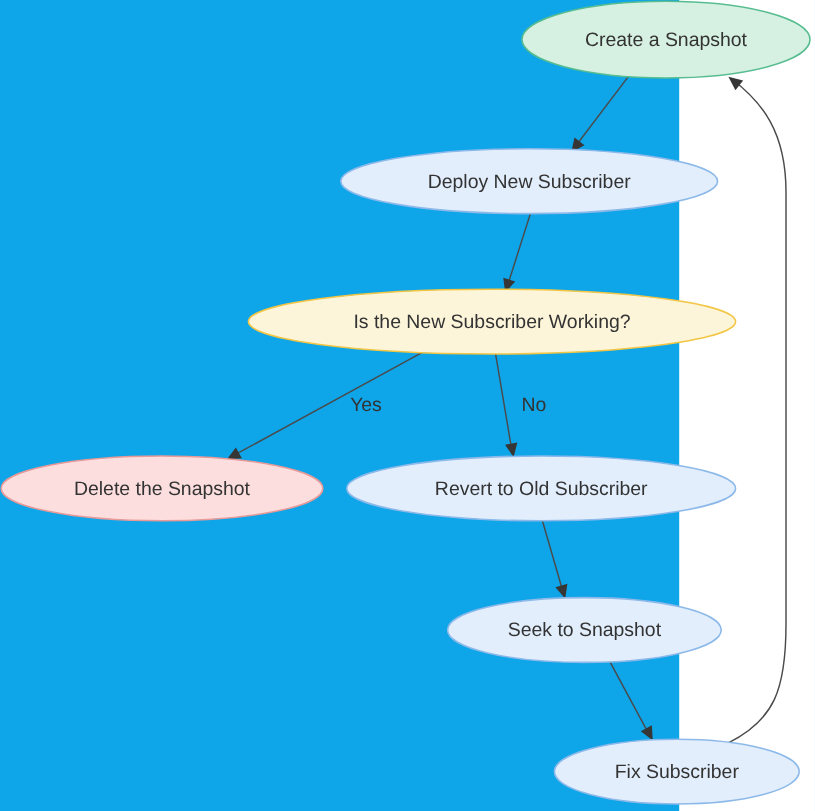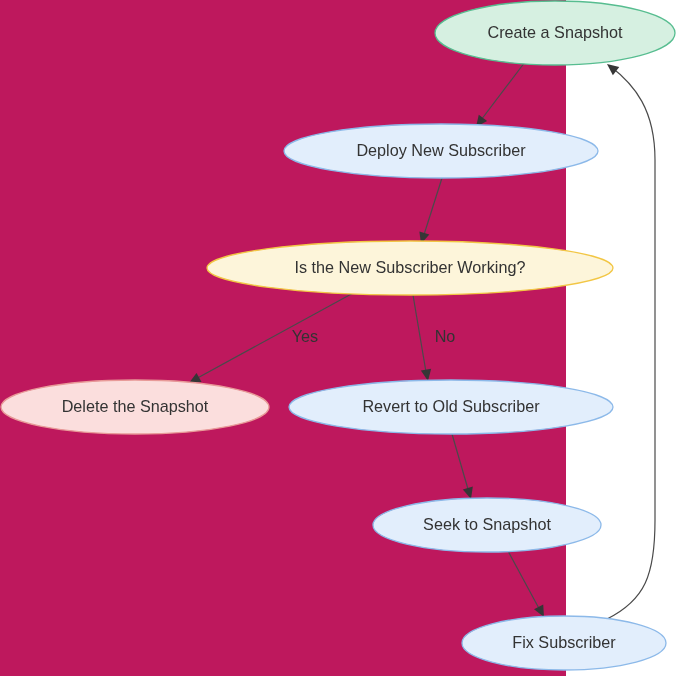--- a/index.html
+++ b/index.html
@@ -11,21 +11,21 @@
   body {
     width: 679px;
     height: 676px;
     overflow: hidden;
     font-family: "Liberation Sans", sans-serif;
   }
   #diagram-root {
     position: relative;
     width: 566px;
     height: 676px;
-    background: #be185d;
+    background: #0ea5e9;
   }
   #flow-svg {
     position: absolute;
     left: 0;
     top: 0;
     width: 679px;
     height: 676px;
     display: block;
   }
   .node-ellipse {

